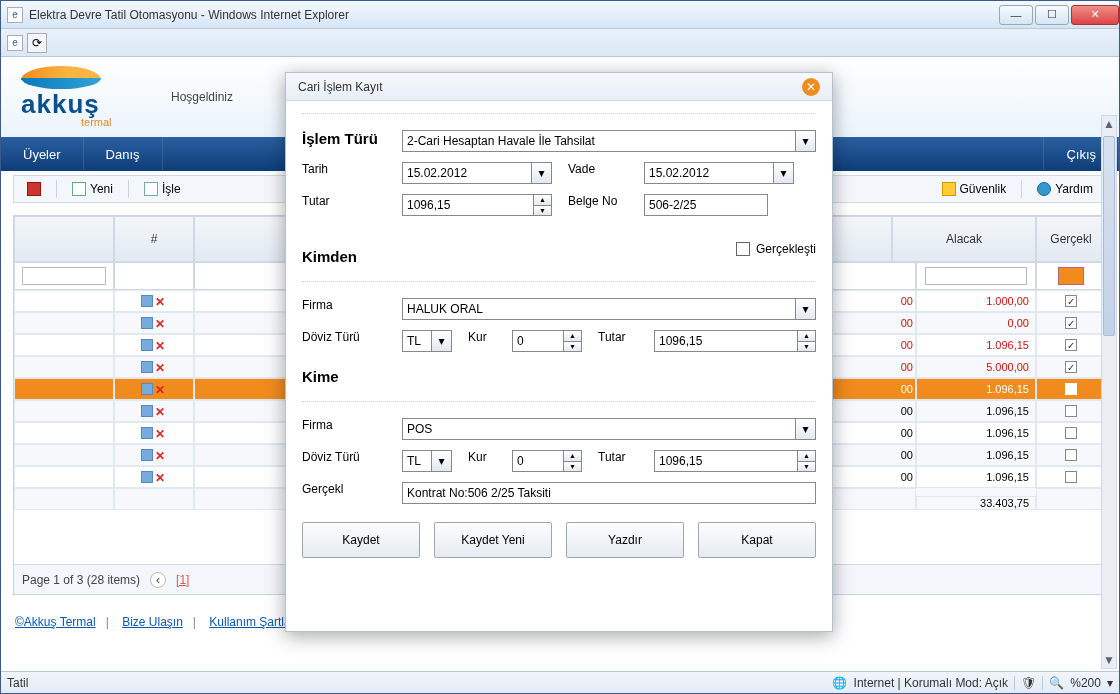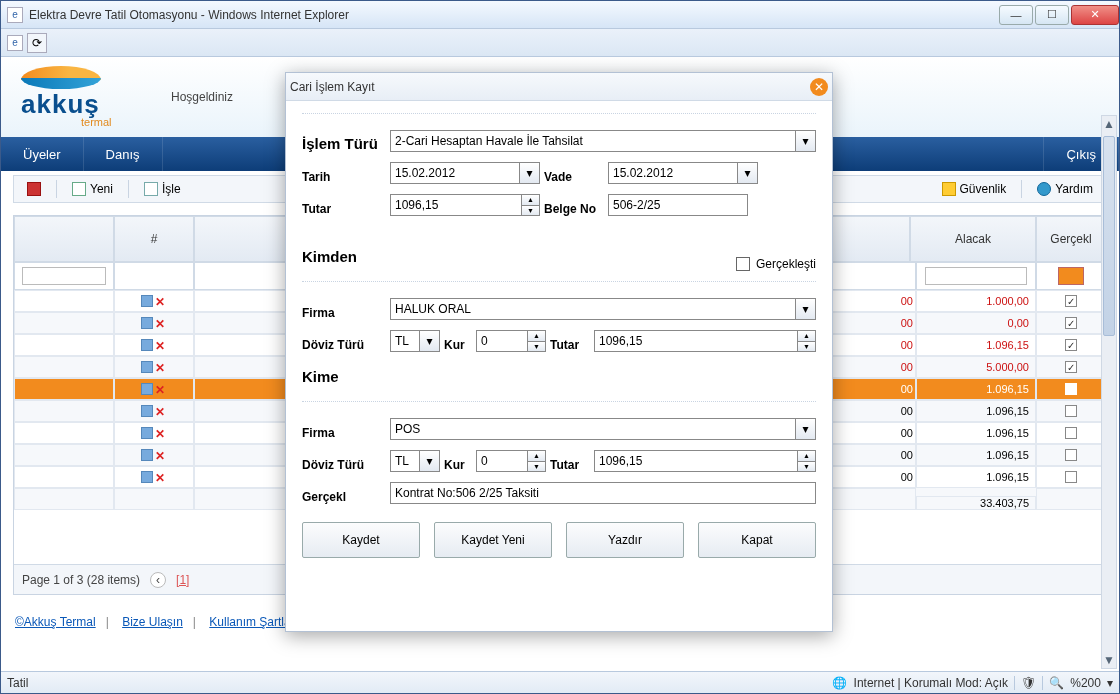--- a/index.html
+++ b/index.html
@@ -69,27 +69,27 @@
   .statusbar{position:absolute;left:0;right:0;bottom:0;height:22px;background:linear-gradient(#f2f6fb,#e2ebf5);border-top:1px solid #b8c9de;display:flex;align-items:center;justify-content:space-between;padding:0 6px;font-size:11px;color:#333}
   .statusbar .sgrp{display:flex;align-items:center;gap:6px}
   .statusbar .sdiv{width:1px;height:14px;background:#b8c9de}
   
   .vscroll{position:absolute;right:2px;top:58px;width:16px;bottom:24px;background:#eaeef4;border:1px solid #cfd8e4}
   .vscroll .thumb{position:absolute;left:1px;right:1px;top:20px;height:200px;background:linear-gradient(#d8e2ef,#c2d2e6);border:1px solid #a8bdd8;border-radius:2px}
   .vscroll .arr{position:absolute;left:0;right:0;height:16px;display:flex;align-items:center;justify-content:center;color:#567}
   .vscroll .up{top:0}.vscroll .down{bottom:0}
   
   .modal{position:absolute;left:284px;top:15px;width:548px;height:560px;background:#fff;border:1px solid #b3c1d4;box-shadow:0 4px 18px rgba(0,0,0,.35)}
-  .mtitle{height:28px;background:linear-gradient(#f6f9fc,#e8eef6);border-bottom:1px solid #d0dae6;display:flex;align-items:center;justify-content:space-between;padding:0 4px;font-size:12px;color:#333}
+  .mtitle{height:28px;background:linear-gradient(#f6f9fc,#e8eef6);border-bottom:1px solid #d0dae6;display:flex;align-items:center;justify-content:space-between;padding:0 12px;font-size:12px;color:#333}
   .mclose{width:18px;height:18px;border-radius:50%;background:#f28b1e;color:#fff;display:flex;align-items:center;justify-content:center;font-size:12px;cursor:pointer}
   .mbody{padding:12px 16px;display:flex;flex-direction:column;gap:10px}
   .mhr{height:1px;border-top:1px dotted #c9d4e2;margin:0 0 6px}
-  .mrow{display:flex;align-items:flex-end;gap:4px}
+  .mrow{display:flex;align-items:flex-start;gap:16px}
   .mlab{width:84px;font-weight:bold}
-  .mlab.normal{font-weight:bold}
+  .mlab.normal{font-weight:normal}
   .mfield{height:22px;border:1px solid #888;background:#fff;display:flex;align-items:center;padding:0 4px;position:relative}
   .mfield .dd{position:absolute;right:0;top:0;bottom:0;width:20px;border-left:1px solid #888;background:linear-gradient(#fff,#e3e9f1);display:flex;align-items:center;justify-content:center}
   .mfield .spin{position:absolute;right:0;top:0;bottom:0;width:18px;border-left:1px solid #888;display:flex;flex-direction:column}
   .mfield .spin div{flex:1;background:linear-gradient(#fff,#e3e9f1);display:flex;align-items:center;justify-content:center;font-size:7px}
   .mfield .spin div:first-child{border-bottom:1px solid #888}
   .msection{font-weight:bold;font-size:15px;margin:6px 0}
   .mchecklbl{display:flex;align-items:center;gap:6px}
   .mcheck{width:14px;height:14px;border:1px solid #666;background:#fff}
   .mbtns{display:flex;gap:14px;margin-top:8px}
   .mbtn{flex:1;height:36px;border:1px solid #9aa;background:linear-gradient(#fcfcfd,#e6ebf2);display:flex;align-items:center;justify-content:center;cursor:pointer;border-radius:2px}
@@ -161,21 +161,21 @@
             <span class="tb-icon info"></span>
             <span>Yardım</span>
           </div>
       </div>
 
       <div class="grid">
         <div class="ghead">
           <div class="gh" style="width:100px"></div>
           <div class="gh" style="width:80px">#</div>
           <div class="gh" style="flex:1"></div>
-          <div class="gh" style="width:126px">Alacak</div>
+          <div class="gh" style="width:144px">Alacak</div>
           <div class="gh" style="width:70px">Gerçekl</div>
         </div>
         <div class="gfilter">
           <div class="gf" style="width:100px">
               <input style="">
             </div>
           <div class="gf" style="width:80px"></div>
           <div class="gf" style="flex:1"></div>
           <div class="gf" style="width:120px">
               <input style="">
@@ -361,21 +361,21 @@
         <div class="mrow">
           <div class="mlab normal">Tutar</div>
           <div class="mfield" style="width:150px">
               <span>1096,15</span>
               <div class="spin">
                 <div>▲</div>
                 <div>▼</div>
               </div>
             </div>
           <div class="mlab normal" style="width:60px">Belge No</div>
-          <div class="mfield" style="width:140px">
+          <div class="mfield" style="width:124px">
               <span>506-2/25</span>
             </div>
         </div>
 
         <div class="mrow" style="margin-top:16px">
           <div class="msection" style="flex:1">Kimden</div>
           <div class="mchecklbl">
               <div class="mcheck"></div>
               <span>Gerçekleşti</span>
             </div>

